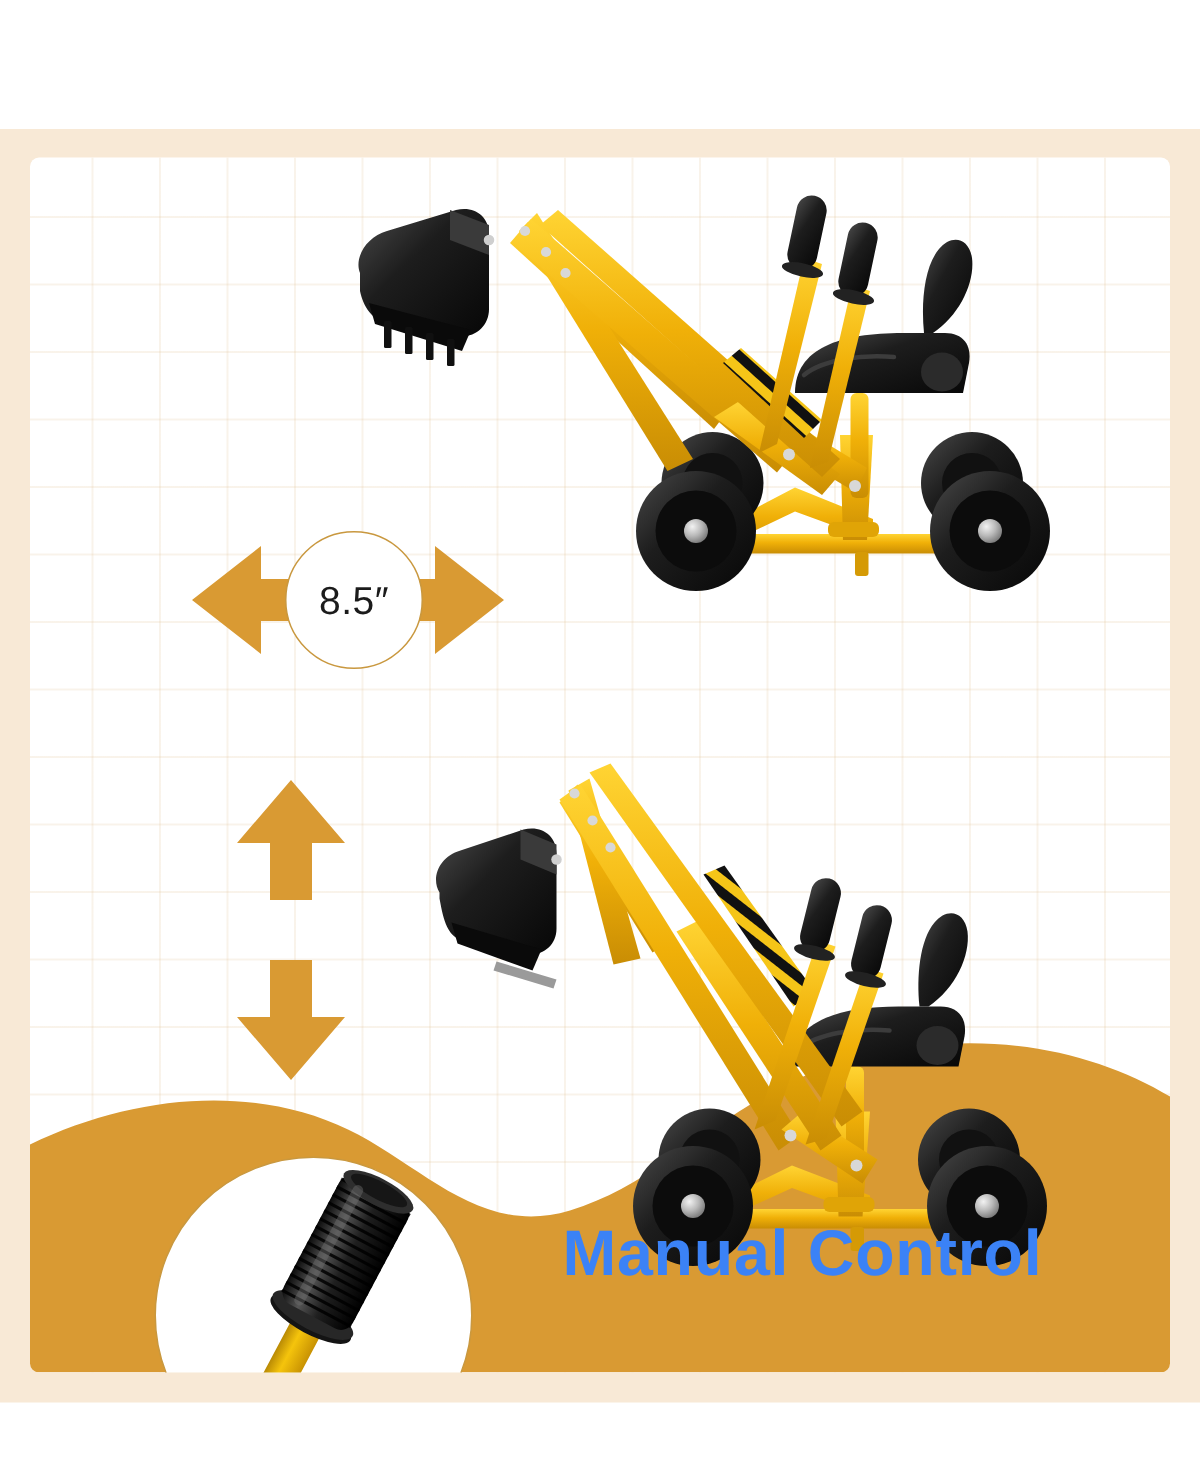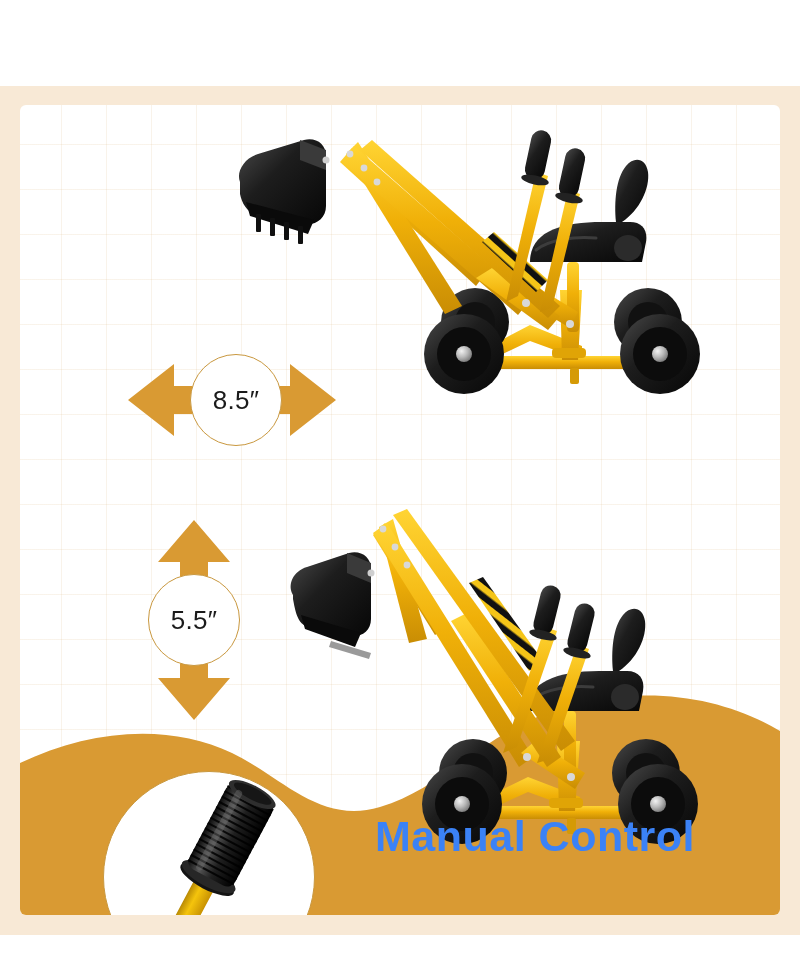--- a/index.html
+++ b/index.html
@@ -346,23 +346,20 @@
       <div class="dim-circle">
         <span class="dim-label">8.5″</span>
       </div>
     </div>
 
     <div class="dim" id="dim-height">
       <svg width="104" height="200" viewBox="0 0 104 200">
         <path d="M52,0 L88,42 L66,42 L66,80 L38,80 L38,42 L16,42 Z" fill="#D99A33"></path>
         <path d="M52,200 L88,158 L66,158 L66,120 L38,120 L38,158 L16,158 Z" fill="#D99A33"></path>
       </svg>
-      <div class="dim-circle">
-        <span class="dim-label">5.5″</span>
-      </div>
     </div>
 
     <div id="grip-callout">
       <svg class="grip-art" width="212" height="212" viewBox="0 0 212 212">
         <defs>
           <linearGradient id="gripBody" x1="0" y1="0" x2="1" y2="0">
             <stop offset="0%" stop-color="#0a0a0a"></stop>
             <stop offset="28%" stop-color="#555555"></stop>
             <stop offset="55%" stop-color="#1f1f1f"></stop>
             <stop offset="100%" stop-color="#000000"></stop>

